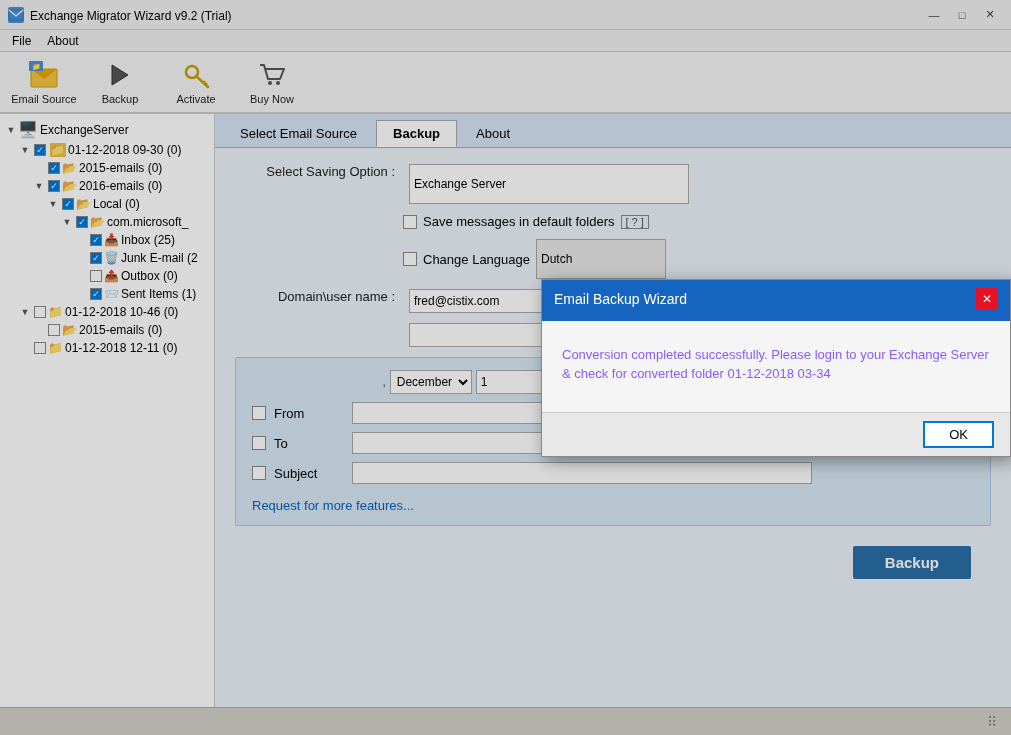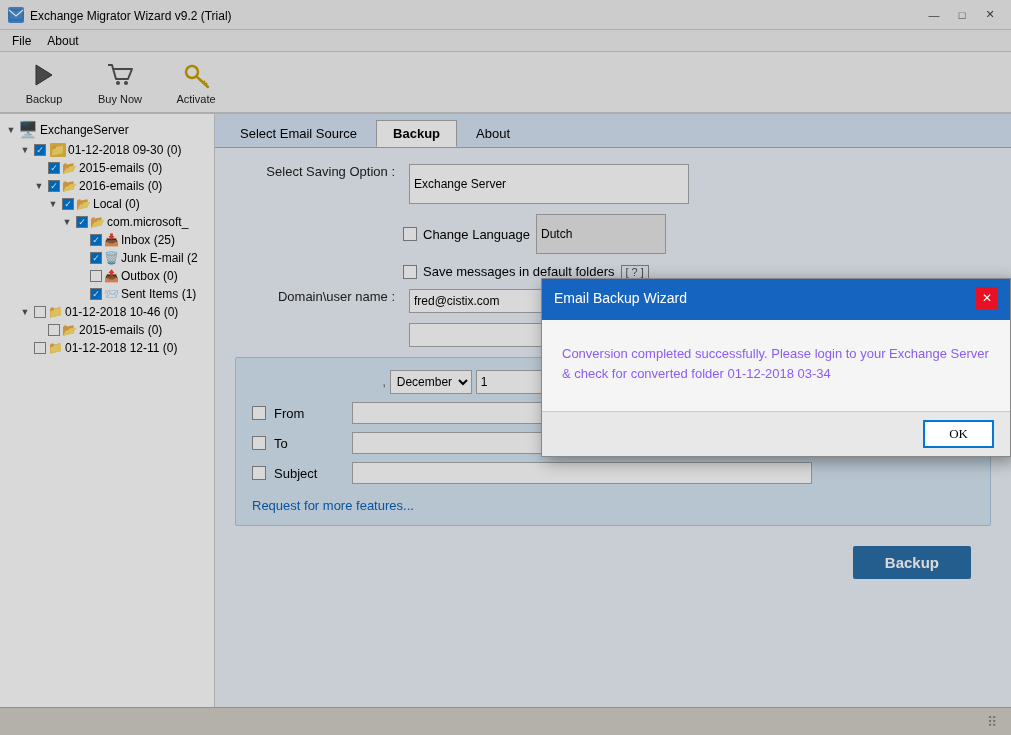--- a/index.html
+++ b/index.html
@@ -403,21 +403,20 @@
       justify-content: flex-end;
       border-top: 1px solid #ccc;
     }
     .ok-btn {
       background: white;
       border: 2px solid #0078d7;
       padding: 4px 24px;
       font-size: 13px;
       cursor: pointer;
       color: #000;
-      font-family: Liberation Serif, serif;
     }
 
     
     .date-row {
       display: flex;
       align-items: center;
       gap: 4px;
       margin-bottom: 8px;
     }
     .date-select {
@@ -449,46 +448,57 @@
 </div>
 
 <div class="menu-bar">
   <span class="menu-item">File</span>
   <span class="menu-item">About</span>
 </div>
 
 <div class="toolbar">
   <button class="tool-btn">
     <div class="tool-icon">
-      <svg width="28" height="28" viewBox="0 0 28 28">
-        <polygon points="6,4 22,14 6,24" fill="#555" stroke="#333" stroke-width="1"></polygon>
+      <svg width="30" height="28" viewBox="0 0 30 28">
+        <rect x="2" y="8" width="26" height="18" rx="1" fill="#f5c542" stroke="#c8a000" stroke-width="1"></rect>
+        <polygon points="2,8 15,18 28,8" fill="#e8a800"></polygon>
+        <rect x="0" y="0" width="14" height="10" rx="1" fill="#4a90d9"></rect>
+        <text x="3" y="8" font-size="7" fill="white" font-weight="bold">📁</text>
       </svg>
     </div>
-    <span>Backup</span>
+    <span>Email Source</span>
   </button>
   <button class="tool-btn">
     <div class="tool-icon">
       <svg width="28" height="28" viewBox="0 0 28 28">
-        <path d="M2,4 L6,4 L10,18 L22,18 L26,8 L8,8" fill="none" stroke="#555" stroke-width="2" stroke-linejoin="round"></path>
-        <circle cx="12" cy="22" r="2" fill="#555"></circle>
-        <circle cx="20" cy="22" r="2" fill="#555"></circle>
+        <polygon points="6,4 22,14 6,24" fill="#555" stroke="#333" stroke-width="1"></polygon>
       </svg>
     </div>
-    <span>Buy Now</span>
+    <span>Backup</span>
   </button>
   <button class="tool-btn">
     <div class="tool-icon">
       <svg width="28" height="28" viewBox="0 0 28 28">
         <circle cx="10" cy="11" r="6" fill="none" stroke="#c8a000" stroke-width="2.5"></circle>
         <line x1="14.5" y1="15.5" x2="26" y2="26" stroke="#c8a000" stroke-width="2.5" stroke-linecap="round"></line>
         <line x1="21" y1="22" x2="23" y2="20" stroke="#c8a000" stroke-width="2"></line>
         <line x1="23" y1="24" x2="25" y2="22" stroke="#c8a000" stroke-width="2"></line>
       </svg>
     </div>
     <span>Activate</span>
+  </button>
+  <button class="tool-btn">
+    <div class="tool-icon">
+      <svg width="28" height="28" viewBox="0 0 28 28">
+        <path d="M2,4 L6,4 L10,18 L22,18 L26,8 L8,8" fill="none" stroke="#555" stroke-width="2" stroke-linejoin="round"></path>
+        <circle cx="12" cy="22" r="2" fill="#555"></circle>
+        <circle cx="20" cy="22" r="2" fill="#555"></circle>
+      </svg>
+    </div>
+    <span>Buy Now</span>
   </button>
 </div>
 
 <div class="main-area">
 
   <div class="sidebar">
 
     <div class="tree-item indent1">
       <span class="tree-toggle">▼</span>
       <span style="font-size:16px; margin-right:2px;">🖥️</span>
@@ -603,33 +613,33 @@
             <option>Exchange Server</option>
             <option>Office 365</option>
             <option>Gmail</option>
             <option>IMAP</option>
           </select>
         </div>
       </div>
 
       <div class="form-checkbox-row">
         <div class="form-checkbox"></div>
+        <span>Save messages in default folders</span>
+        <span class="help-badge">[ ? ]</span>
+      </div>
+
+      <div class="form-checkbox-row">
+        <div class="form-checkbox"></div>
         <span>Change Language</span>
         <div class="select-wrapper">
           <select class="form-select" style="min-width:130px; background:#e8e8e8;">
             <option>Dutch</option>
             <option>English</option>
           </select>
         </div>
-      </div>
-
-      <div class="form-checkbox-row">
-        <div class="form-checkbox"></div>
-        <span>Save messages in default folders</span>
-        <span class="help-badge">[ ? ]</span>
       </div>
 
       <div class="form-row">
         <span class="form-label">Domain\user name :</span>
         <input class="form-input" type="text" value="fred@cistix.com" style="">
       </div>
 
       <div class="form-row">
         <span class="form-label">&nbsp;</span>
         <input class="form-input" type="password" style="">

